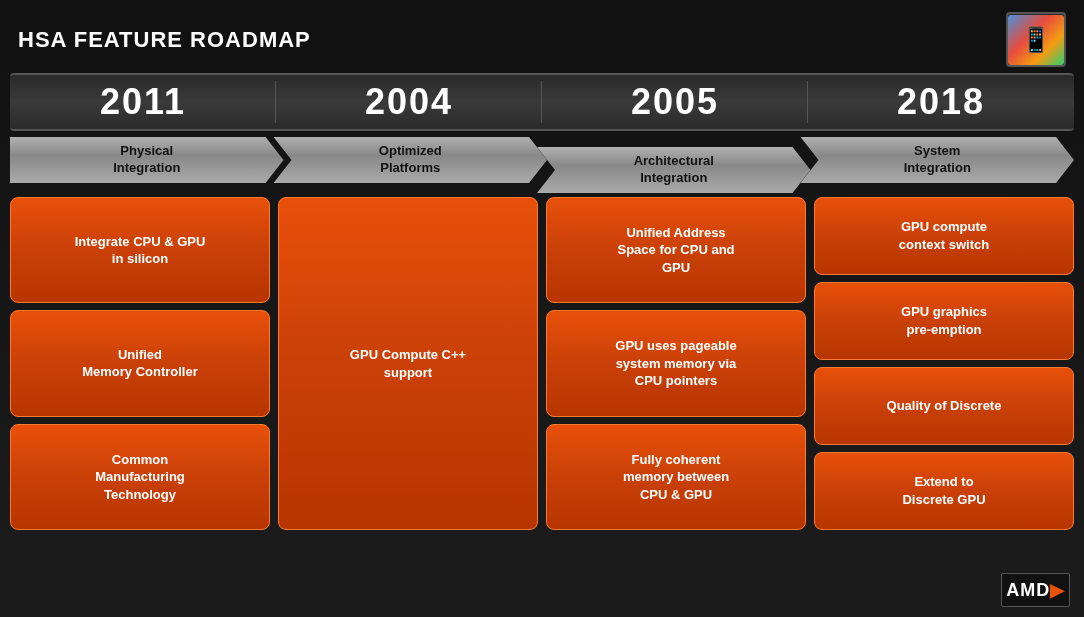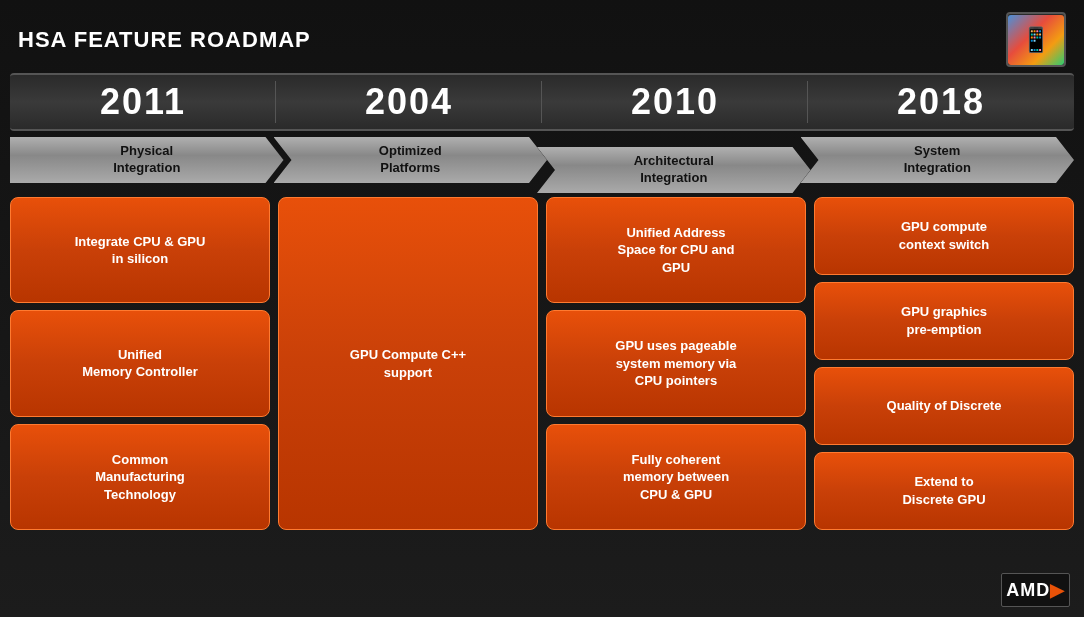--- a/index.html
+++ b/index.html
@@ -188,21 +188,21 @@
   <div class="title-bar">
     <span class="title-text">HSA FEATURE ROADMAP</span>
     <div class="logo-thumb">
       <div class="logo-thumb-inner"></div>
     </div>
   </div>
 
   <div class="year-banner">
     <div class="year-col">2011</div>
     <div class="year-col">2004</div>
-    <div class="year-col">2010</div>
+    <div class="year-col">2005</div>
     <div class="year-col">2018</div>
   </div>
 
   <div class="phase-row">
     <div class="phase-item">
       <div class="phase-arrow">
         <span class="phase-text">Physical<br>Integration</span>
       </div>
     </div>
     <div class="phase-item" style="margin-left:-10px;">

